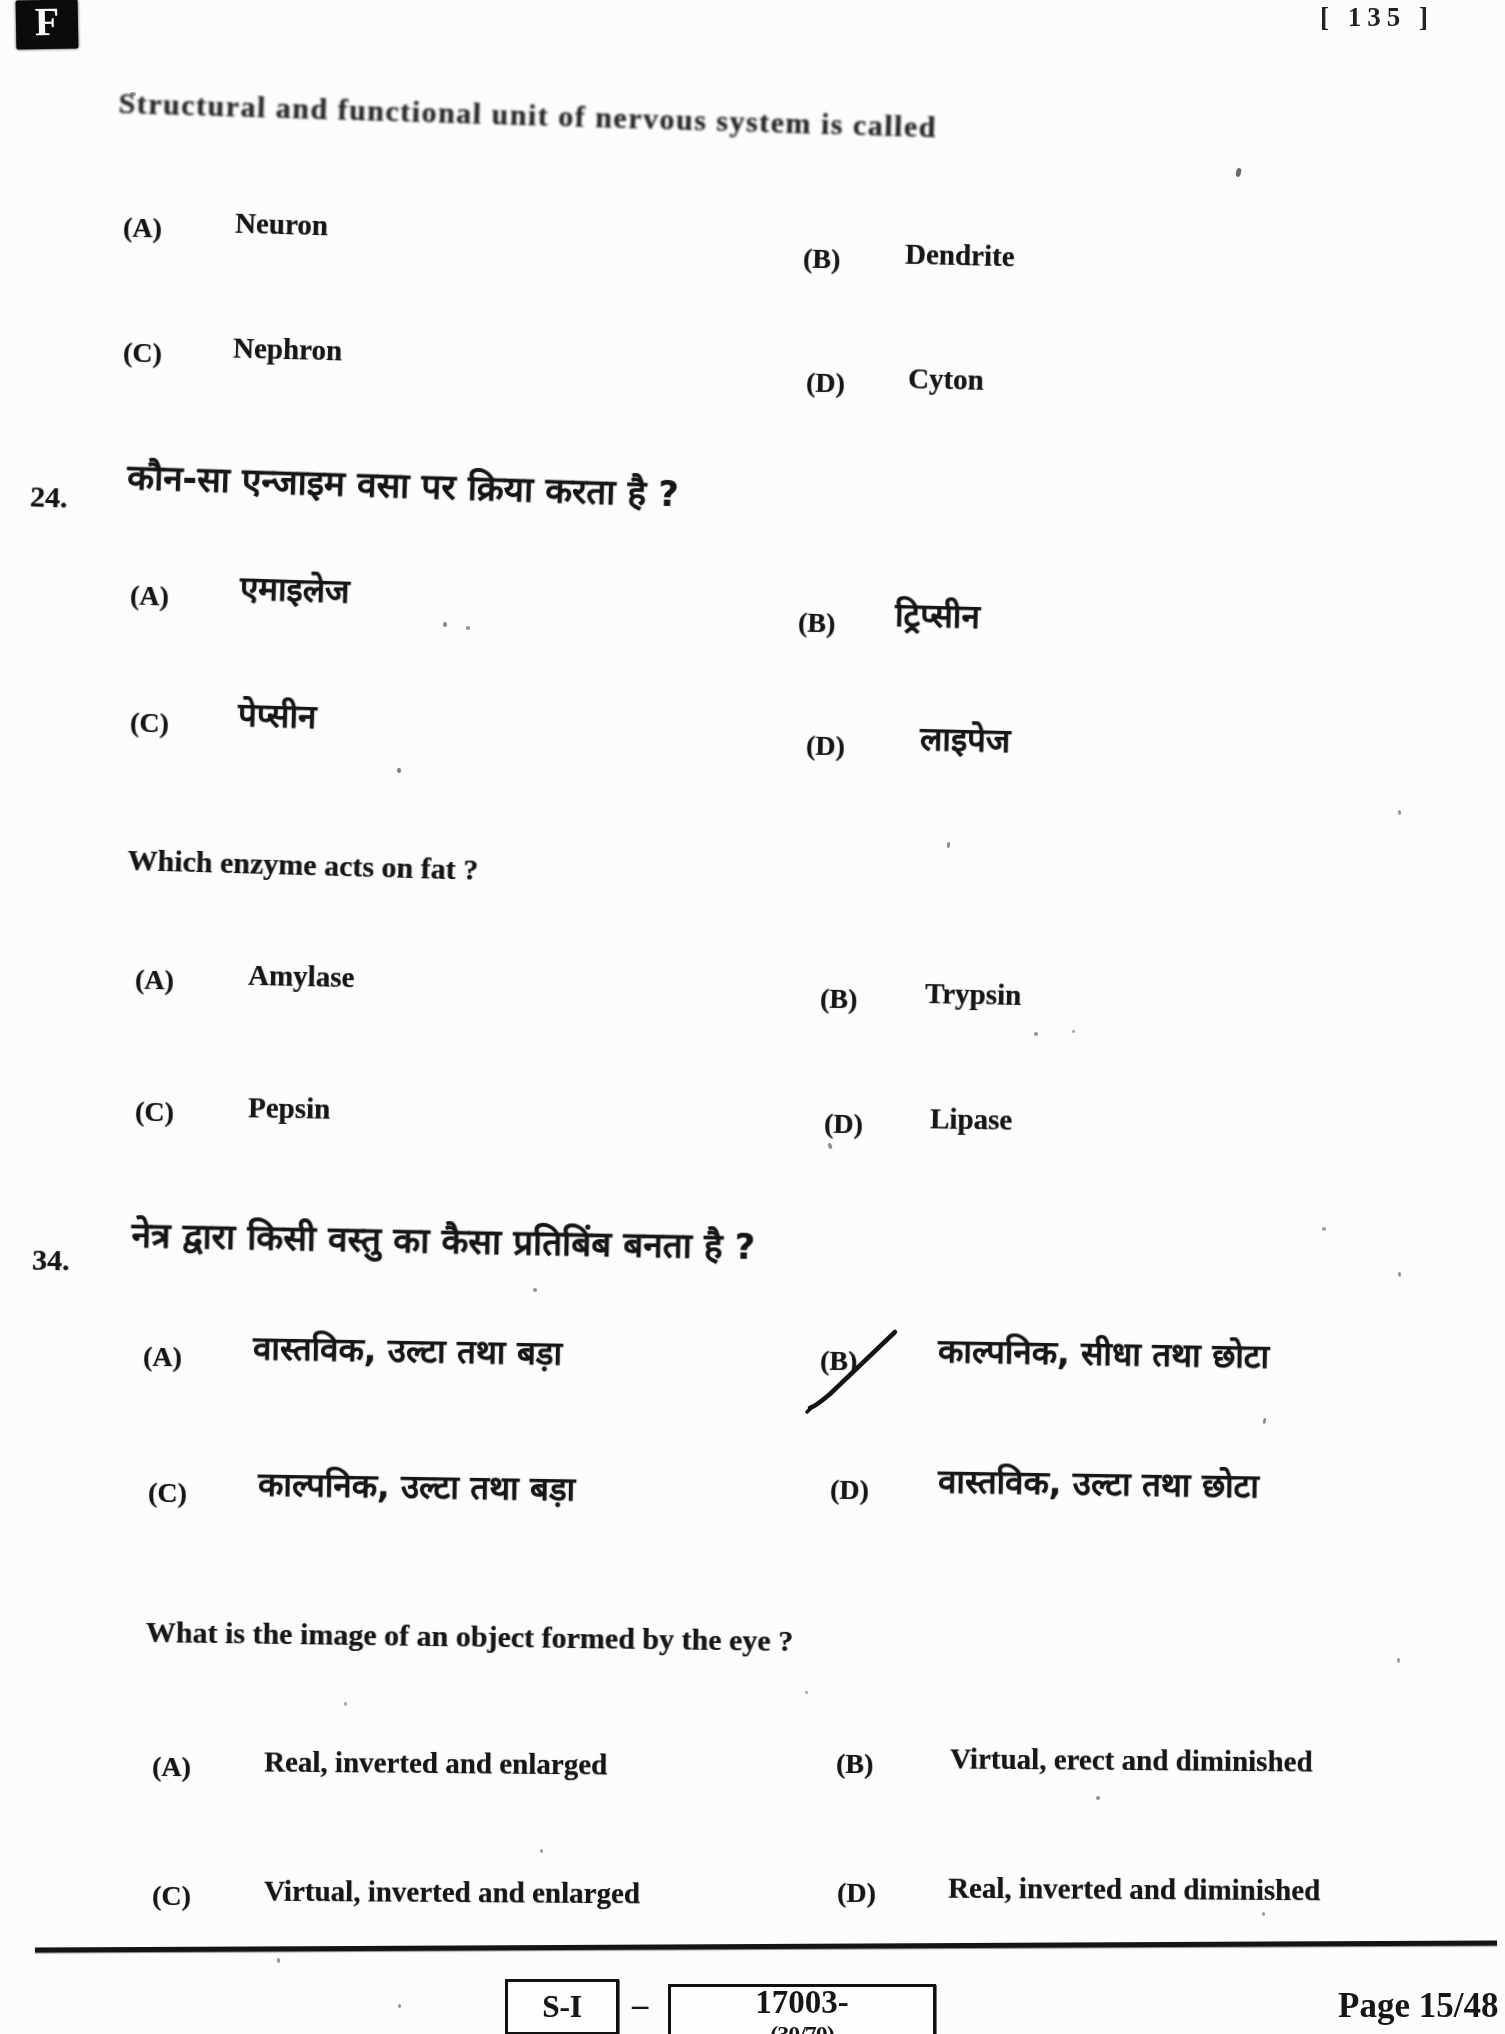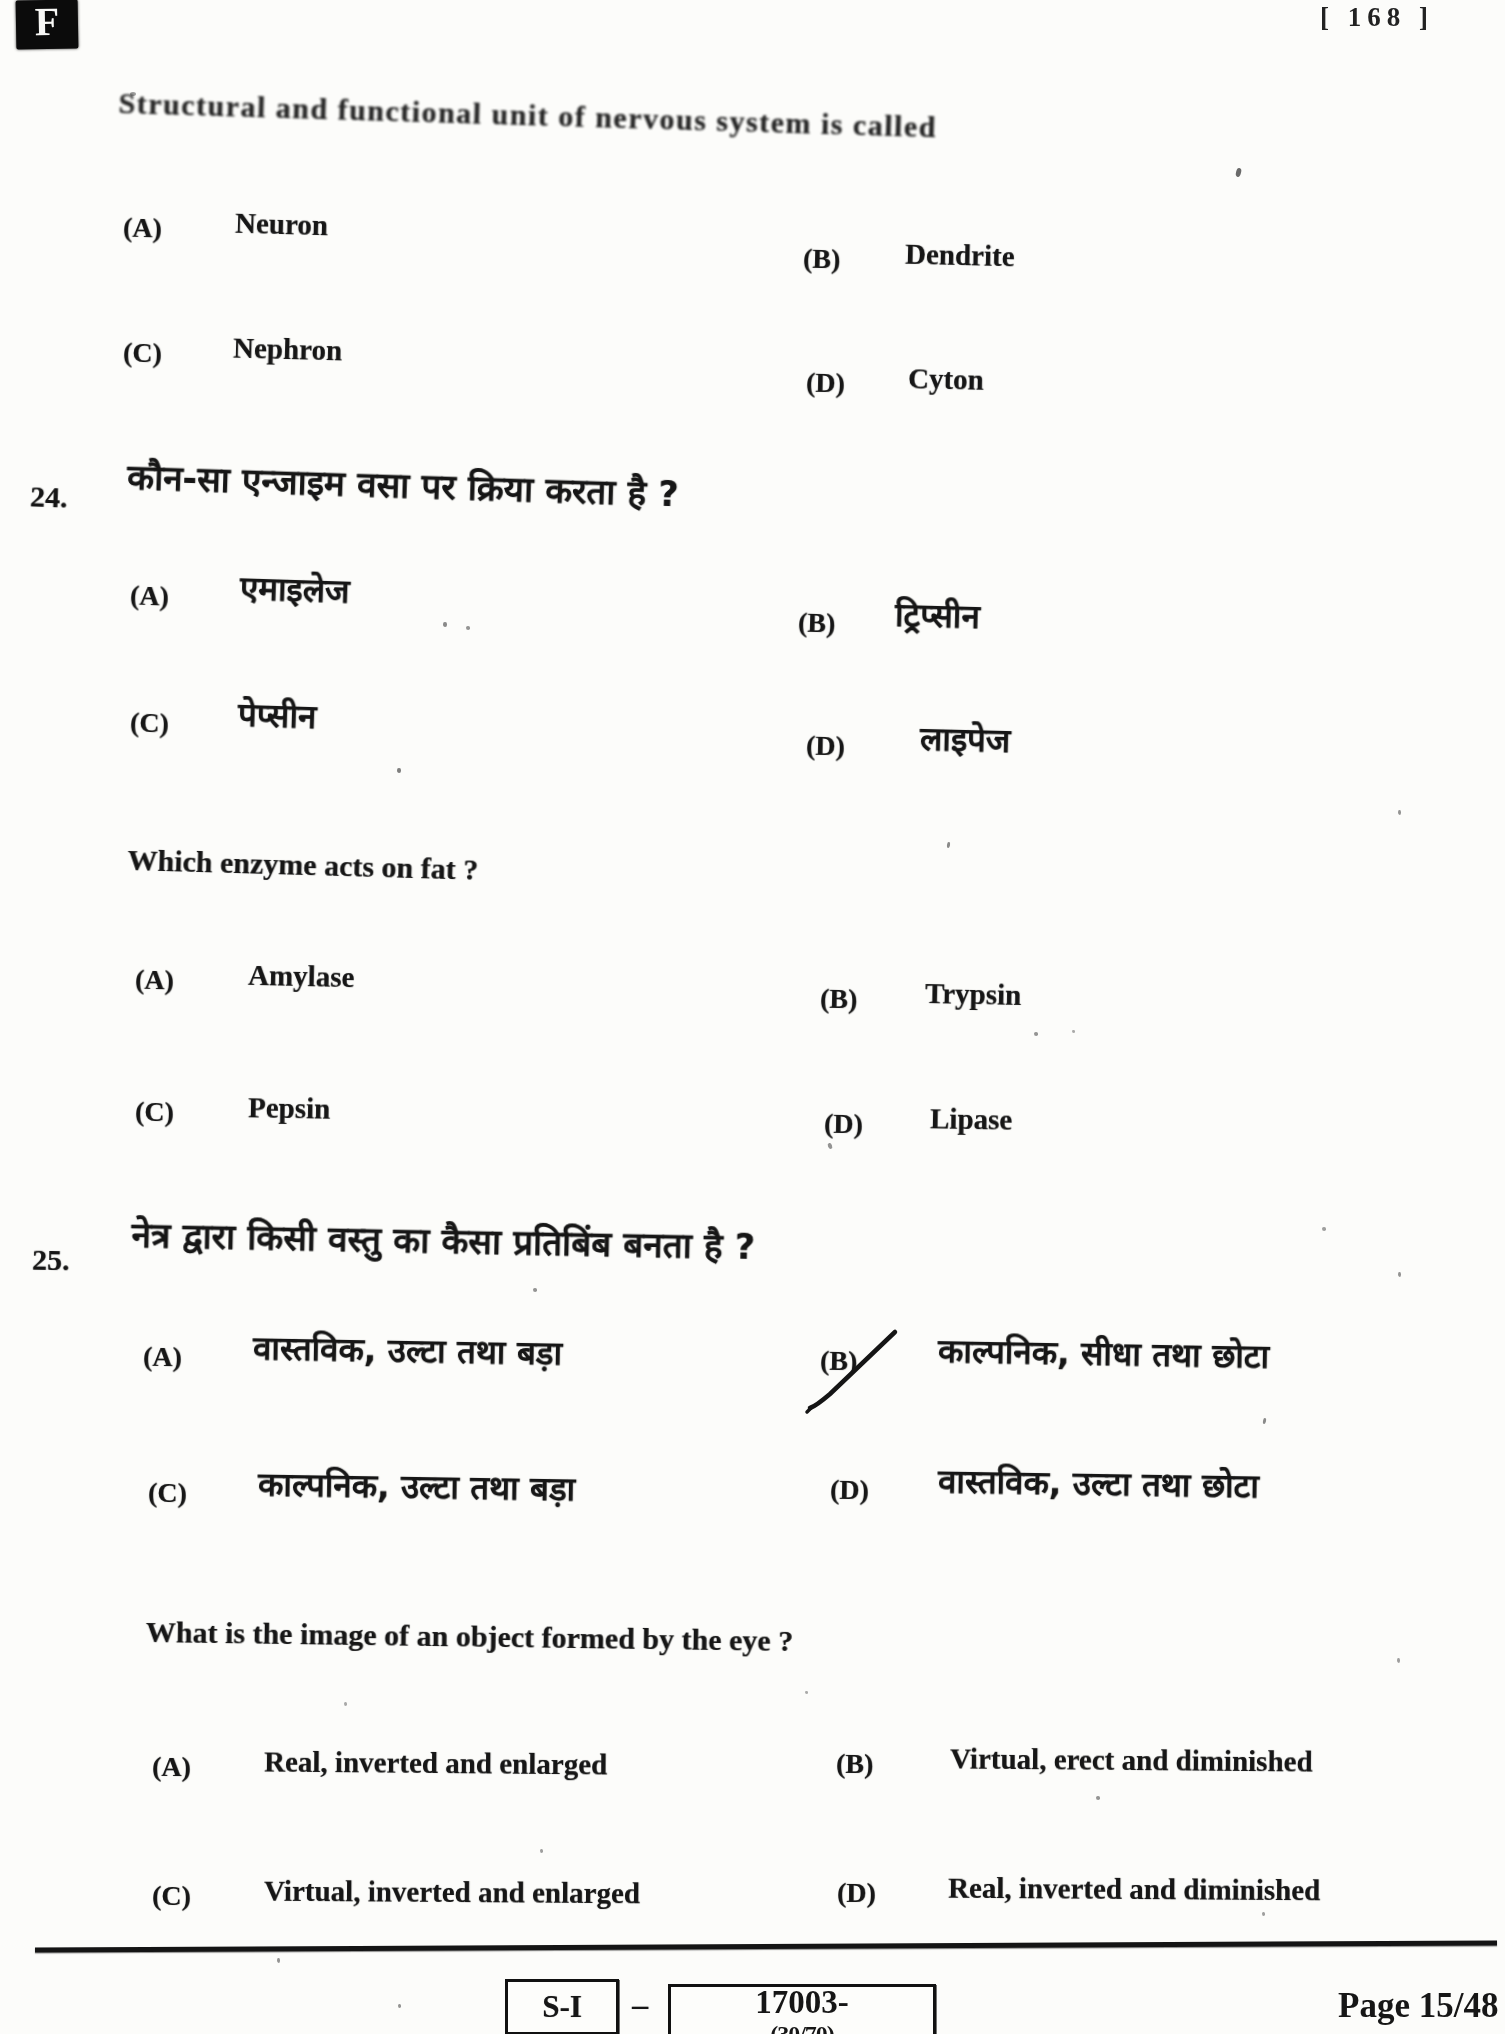--- a/index.html
+++ b/index.html
@@ -74,21 +74,21 @@
   
   .speck{position:absolute;background:#2c2c2c;border-radius:50% 50% 50% 60%;}
   svg{position:absolute;overflow:visible;}
 </style>
 </head>
 <body>
 
 <div id="page">
 
   <div id="f-badge" class="abs">F</div>
-  <div id="page-bracket" class="abs">[ 168 ]</div>
+  <div id="page-bracket" class="abs">[ 135 ]</div>
 
   <div class="abs ink en-stem degraded" style="left:119px;top:86px;transform:rotate(1.7deg);transform-origin:left top;">Structural and functional unit of nervous system is called</div>
 
   <div class="abs ink en-marker soft" style="left:123px;top:212px;transform:rotate(1.5deg);">(A)</div>
   <div class="abs ink en-opt soft" style="left:235px;top:208px;transform:rotate(1.6deg);">Neuron</div>
 
   <div class="abs ink en-marker soft" style="left:803px;top:243px;transform:rotate(1.4deg);">(B)</div>
   <div class="abs ink en-opt soft" style="left:905px;top:239px;transform:rotate(1.4deg);">Dendrite</div>
 
   <div class="abs ink en-marker soft" style="left:123px;top:337px;transform:rotate(1.4deg);">(C)</div>
@@ -119,21 +119,21 @@
 
   <div class="abs ink en-marker soft" style="left:820px;top:983px;transform:rotate(1.2deg);">(B)</div>
   <div class="abs ink en-opt soft" style="left:925px;top:978px;transform:rotate(1.2deg);">Trypsin</div>
 
   <div class="abs ink en-marker soft" style="left:135px;top:1096px;transform:rotate(1deg);">(C)</div>
   <div class="abs ink en-opt soft" style="left:248px;top:1092px;transform:rotate(1deg);">Pepsin</div>
 
   <div class="abs ink en-marker soft" style="left:824px;top:1108px;transform:rotate(1deg);">(D)</div>
   <div class="abs ink en-opt soft" style="left:930px;top:1103px;transform:rotate(1deg);">Lipase</div>
 
-  <div class="abs ink q-num soft" style="left:32px;top:1243px;transform:rotate(1deg);">25.</div>
+  <div class="abs ink q-num soft" style="left:32px;top:1243px;transform:rotate(1deg);">34.</div>
   <div class="abs hi hi-stem soft" style="left:132px;top:1210px;transform:rotate(1.1deg);transform-origin:left top;">नेत्र द्वारा किसी वस्तु का कैसा प्रतिबिंब बनता है ?</div>
 
   <div class="abs ink en-marker soft" style="left:143px;top:1341px;transform:rotate(1deg);">(A)</div>
   <div class="abs hi hi-opt soft" style="left:253px;top:1327px;transform:rotate(1deg);">वास्तविक, उल्टा तथा बड़ा</div>
 
   <div class="abs ink en-marker soft" style="left:820px;top:1345px;transform:rotate(1deg);">(B)</div>
 
   <svg style="left:800px;top:1320px;" width="120" height="95">
     <path d="M 10 88 Q 16 86 30 74 L 95 12" stroke="#151515" stroke-width="4.5" fill="none" stroke-linecap="round"></path>
     <path d="M 7 92 Q 9 90 12 87" stroke="#151515" stroke-width="3.5" fill="none" stroke-linecap="round"></path>

